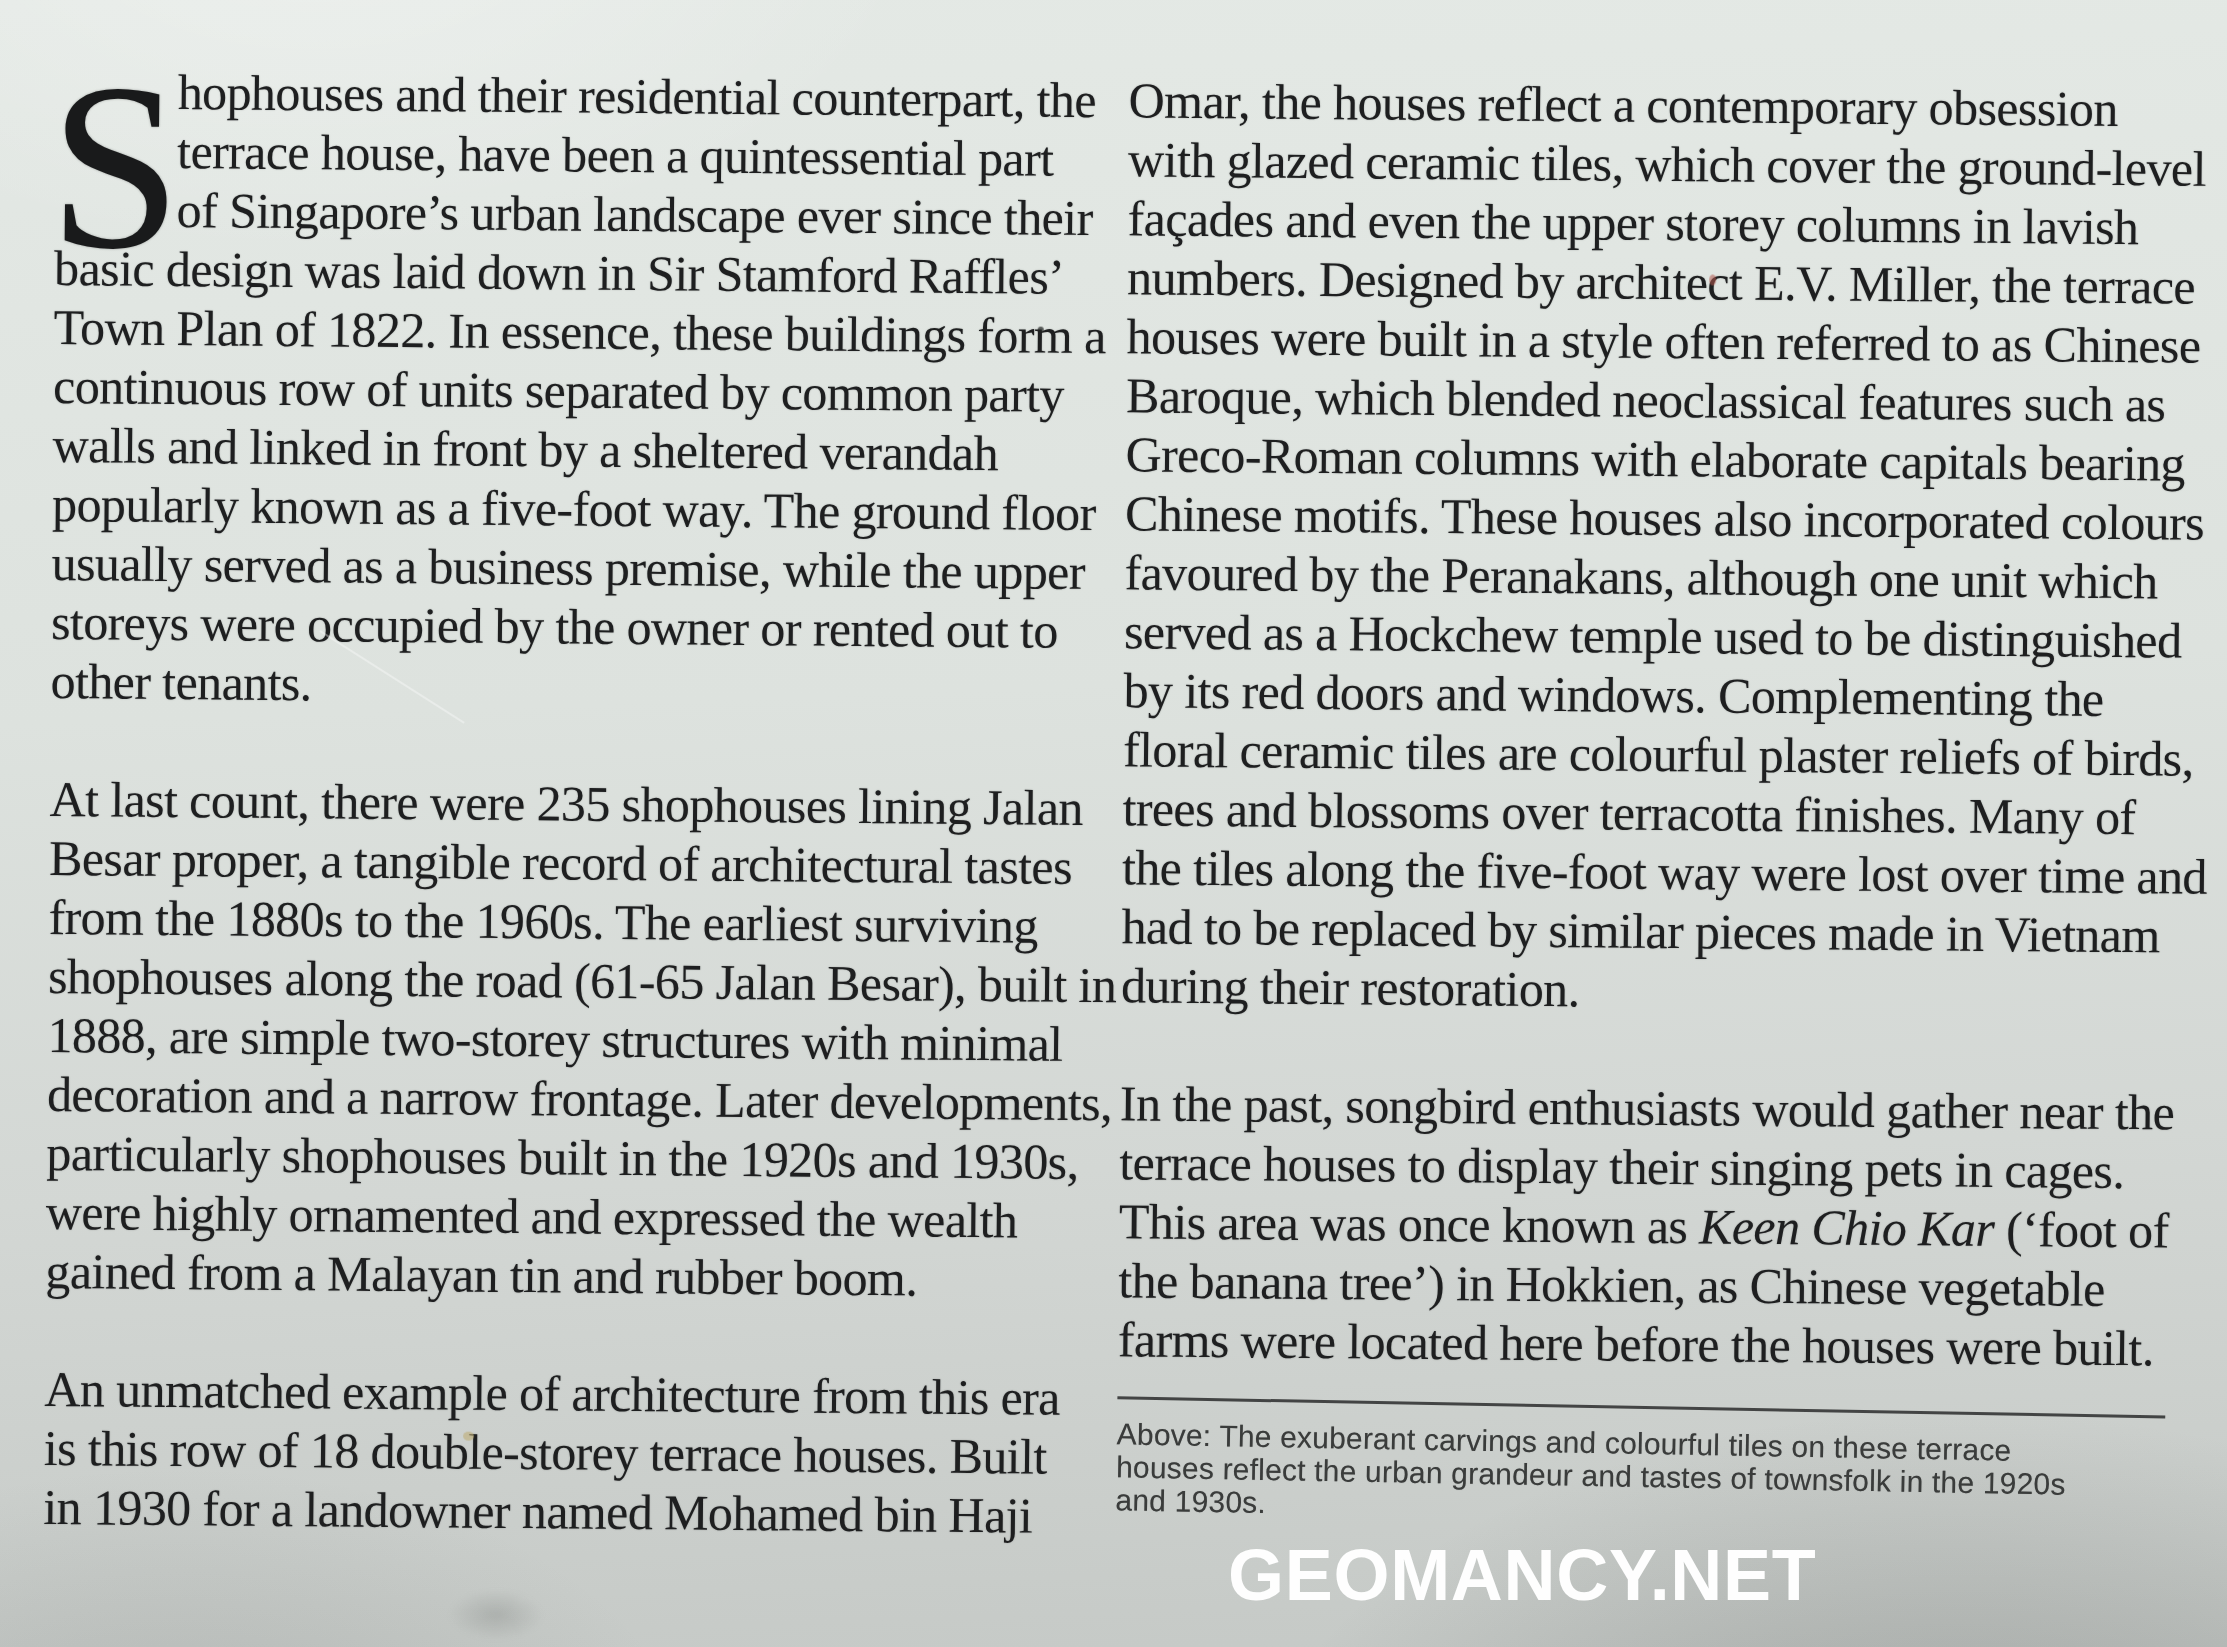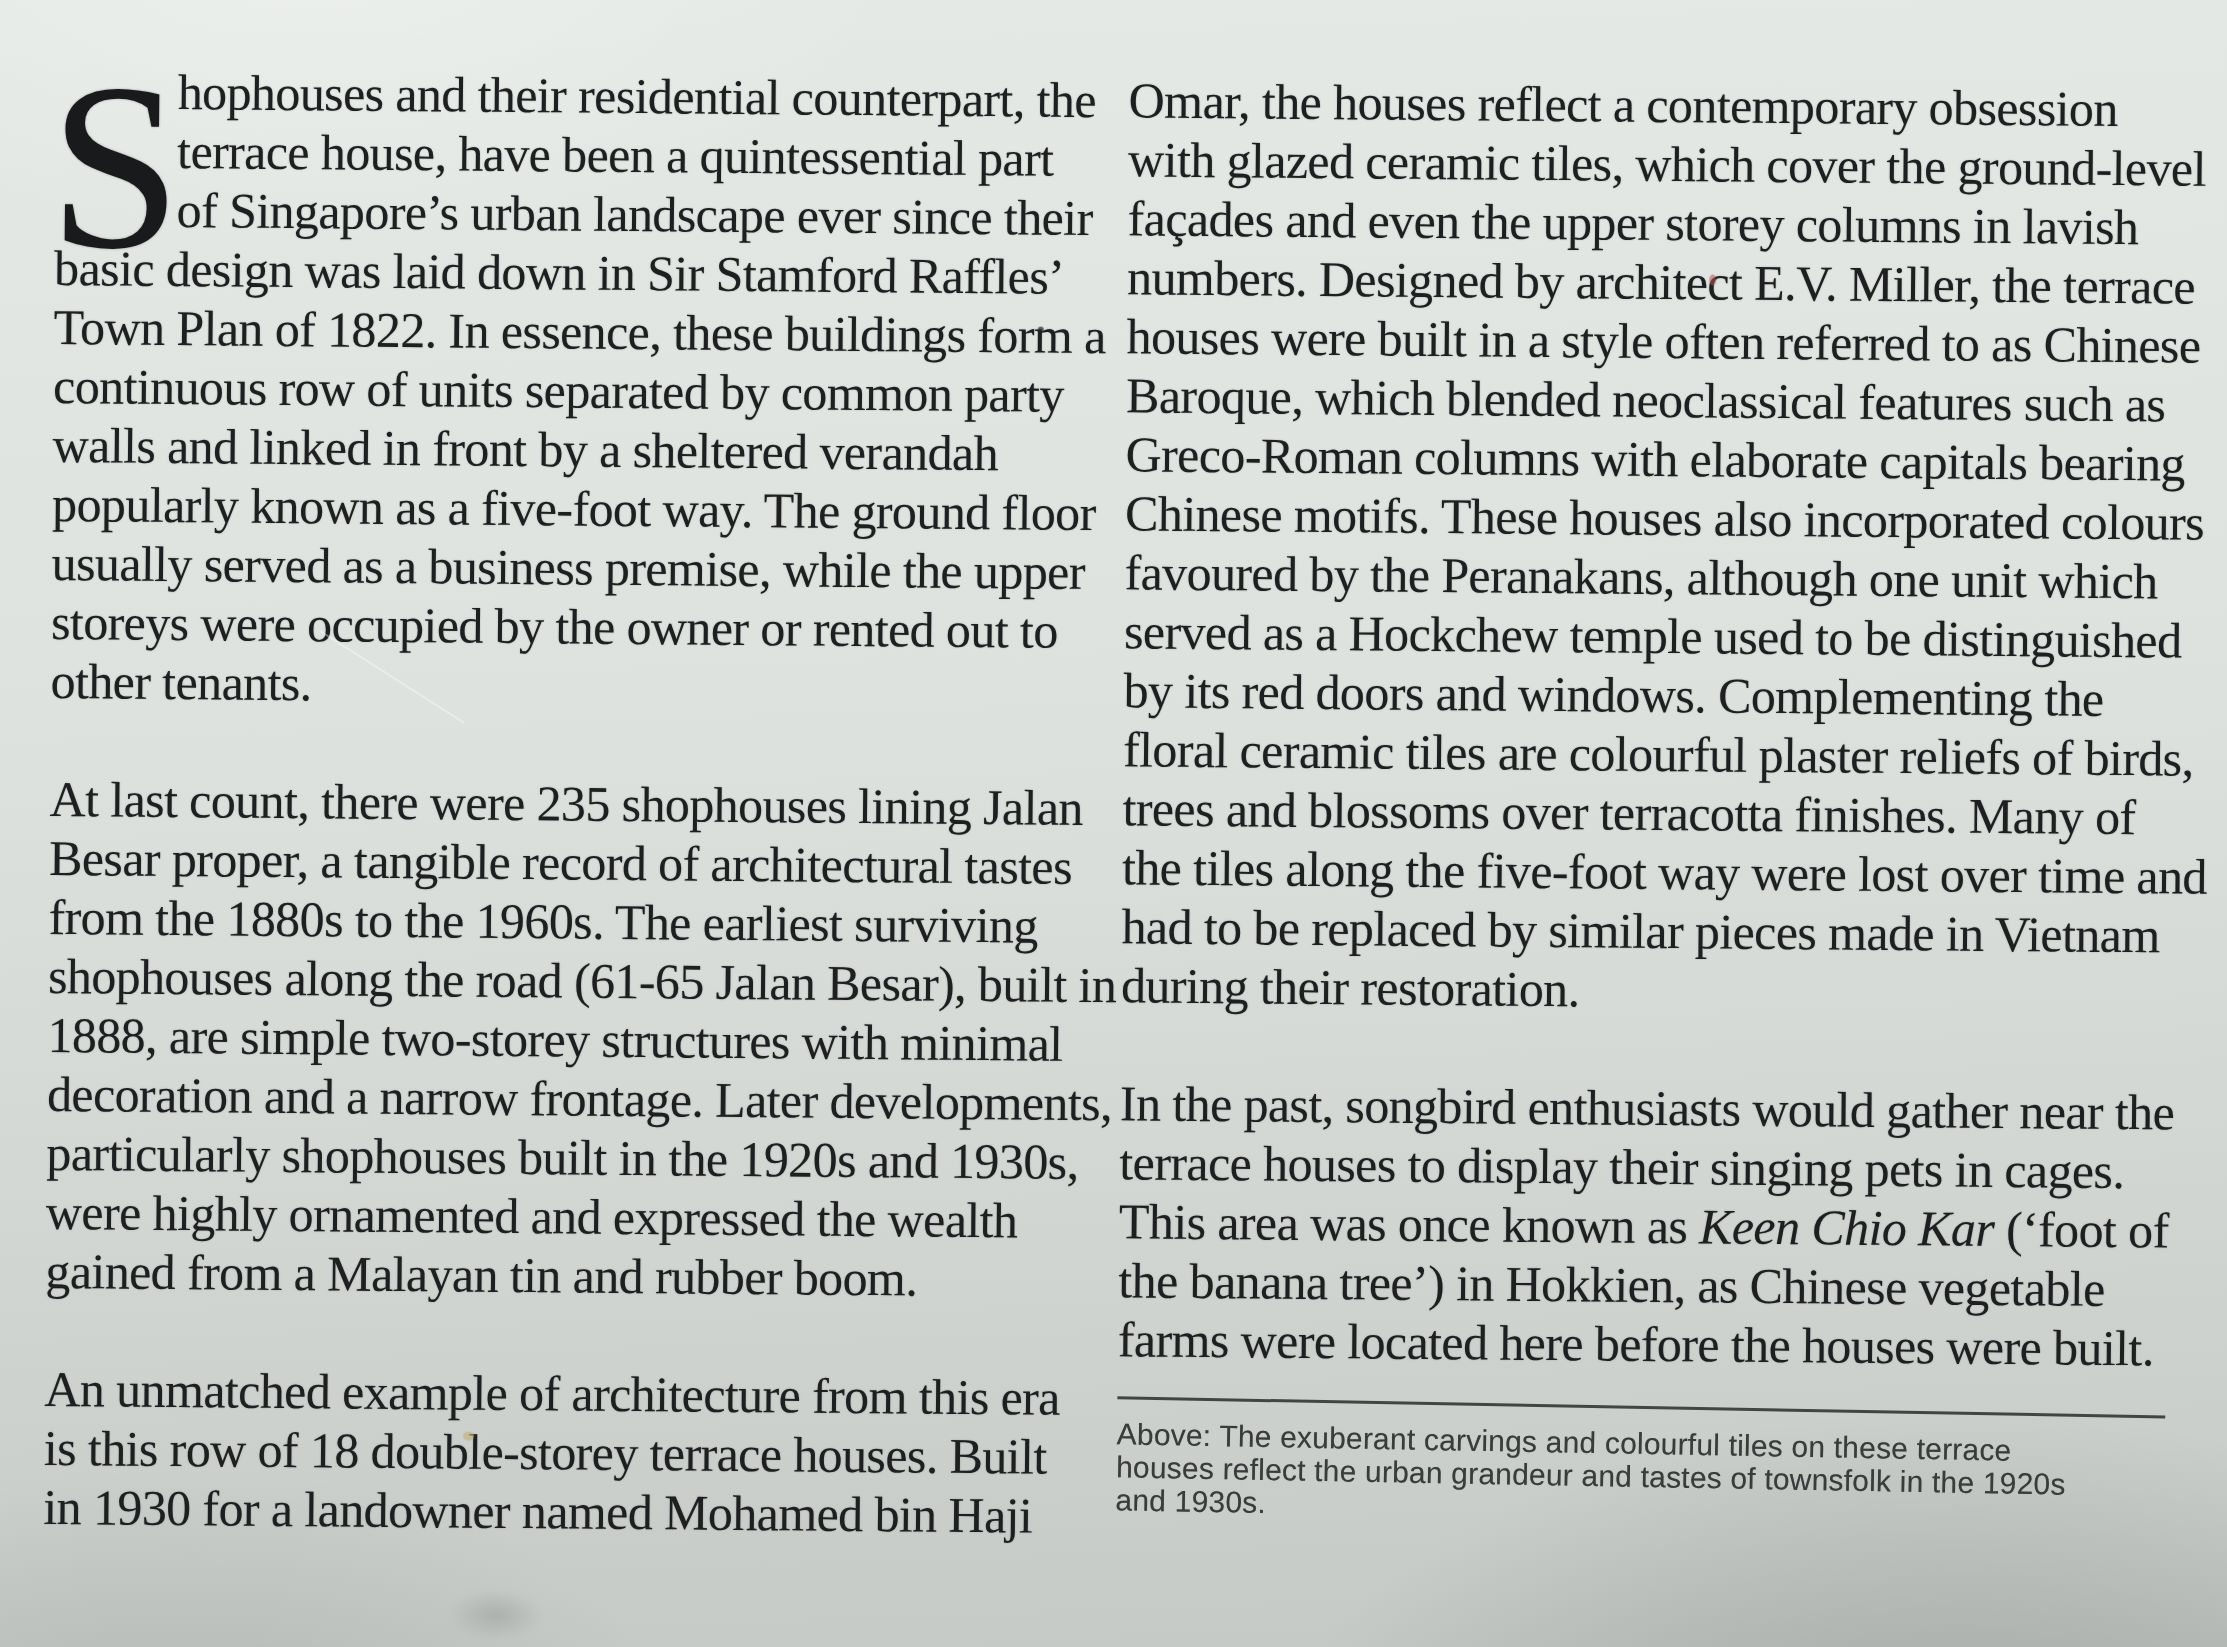--- a/index.html
+++ b/index.html
@@ -149,14 +149,15 @@
       </div>
     </div>
 
     <div class="speck speck-ink"></div>
     <div class="speck speck-red"></div>
     <div class="speck speck-yellow"></div>
     <div class="speck smudge-gray"></div>
     <div class="crease"></div>
   </div>
 
+  <div class="watermark">GEOMANCY.NET</div>
 </div>
 
 
 </body></html>

